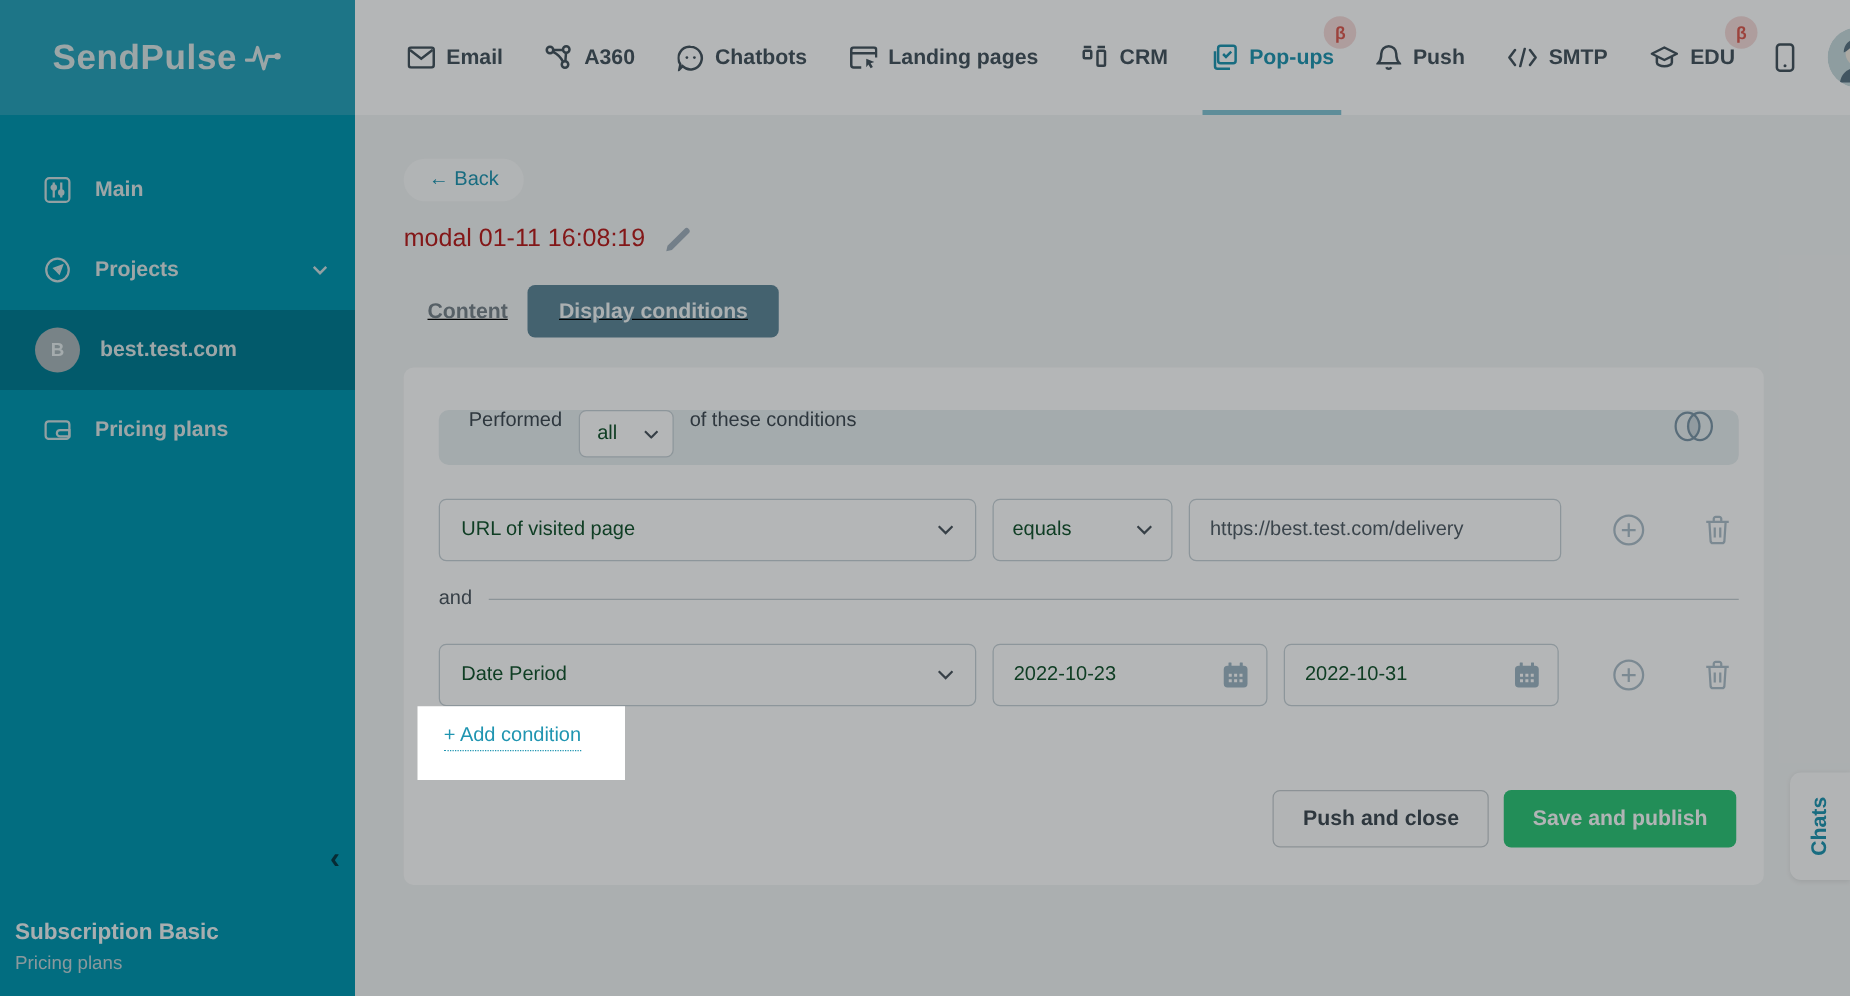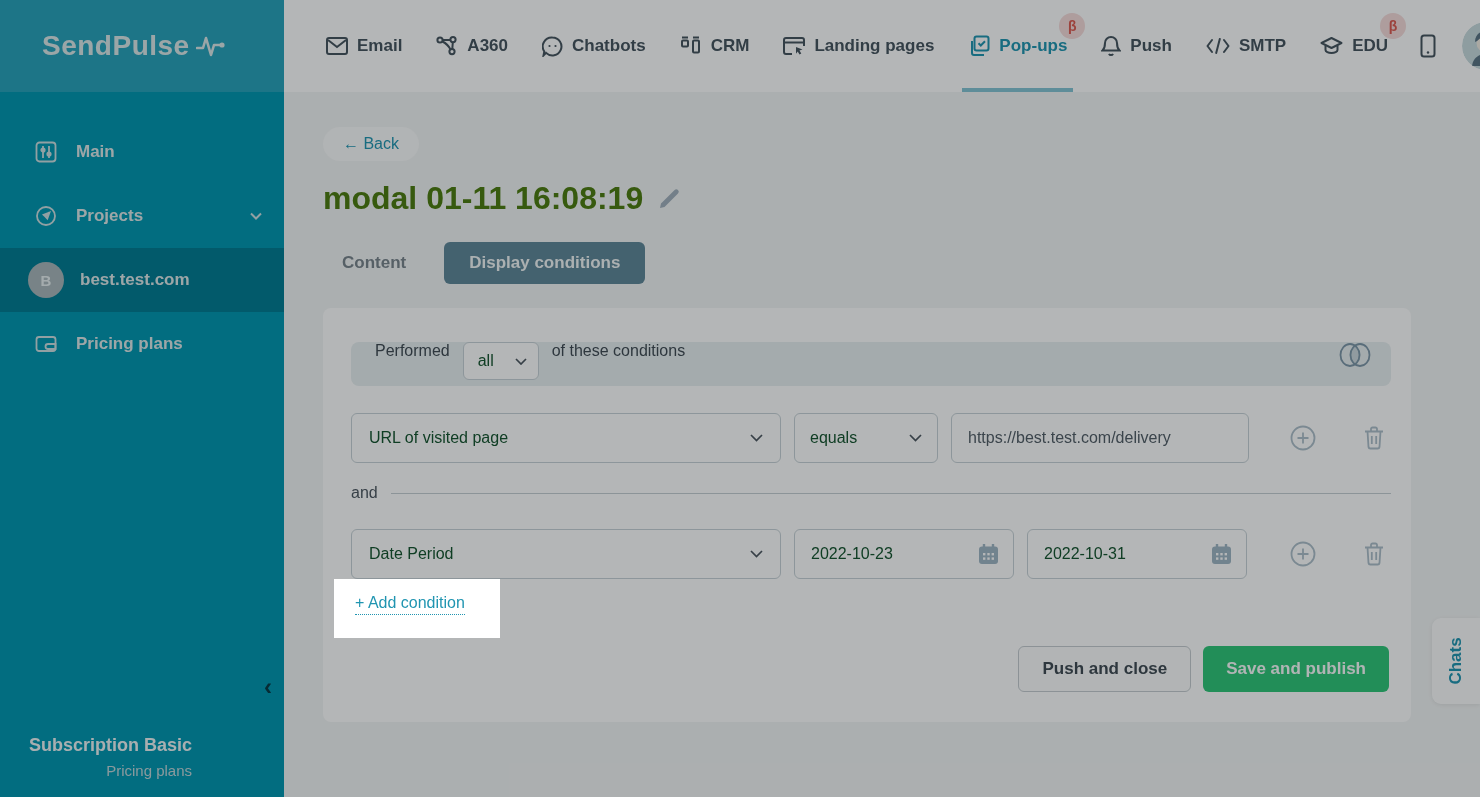--- a/index.html
+++ b/index.html
@@ -14,21 +14,21 @@
   .logo-pulse { margin-left:6px; color:#dce8e9; }
   .side-nav { margin-top:28px; }
   .side-item { height:64px; display:flex; align-items:center; padding:0 22px 0 34px; cursor:pointer; color:#dfe8e9; }
   .side-item.active { background:rgba(0,32,44,.22); }
   .side-ico { width:24px; height:24px; margin-right:18px; display:flex; align-items:center; justify-content:center; color:#cfe0e2; }
   .side-label { font-size:17px; font-weight:bold; color:#dfe8e9; }
   .side-caret { margin-left:auto; color:#cfe0e2; }
   .b-badge { width:36px; height:36px; border-radius:50%; background:#a9b7ba; color:#e9f0f1; font-weight:bold; font-size:15px;
              display:flex; align-items:center; justify-content:center; margin-right:16px; margin-left:-6px; }
   .collapse-btn { position:absolute; right:12px; bottom:98px; font-size:24px; font-weight:bold; color:#083844; cursor:pointer; line-height:1; }
-  .subscription { position:absolute; left:29px; bottom:18px;text-align:right; }
+  .subscription { position:absolute; left:12px; bottom:18px; }
   .sub-title { color:#eef4f5; font-size:18px; font-weight:bold; margin-bottom:6px; }
   .sub-sub { color:#c3d6da; font-size:15px; }
 
   
   .main { flex:1; display:flex; flex-direction:column; min-width:0; }
   .topbar { height:92px; background:#ffffff; display:flex; align-items:stretch; padding:0 26px 0 40px; }
   .nav-item { position:relative; display:flex; align-items:center; gap:9px; padding:0 2px; margin-right:30px;
               color:#46545e; font-size:17px; font-weight:bold; cursor:pointer; white-space:nowrap; }
   .nav-item .nv-ico { display:flex; align-items:center; color:#46545e; }
   .nav-item.active { color:#2095b1; }
@@ -38,23 +38,23 @@
                 background:#f6dbda; color:#dd5a50; font-size:14px; display:flex; align-items:center; justify-content:center; }
   .topbar-right { margin-left:auto; display:flex; align-items:center; gap:26px; }
   .phone-ico { color:#46545e; cursor:pointer; display:flex; }
   .avatar-wrap { display:flex; align-items:center; gap:6px; cursor:pointer; }
   .avatar { width:48px; height:48px; border-radius:50%; overflow:hidden; }
 
   .content { flex:1; background:#f3f5f5; padding:35px 0 0 39px; position:relative; }
   .back-btn { display:inline-flex; align-items:center; background:#fbfcfc; border-radius:18px; padding:8px 20px;
               color:#2095b1; font-size:16px; cursor:pointer; }
   .title-row { margin-top:19px; display:flex; align-items:center; gap:16px; }
-  .page-title { font-size:32px; font-weight:bold; color:#4d7c0f; }
+  .page-title { font-size:20px; font-weight:normal; color:#b91c1c; }
   .pencil { color:#a3b1bd; cursor:pointer; display:flex; }
-  .tabs { margin-top:25px; display:flex; align-items:flex-start; gap:38px; padding-left:19px; }
+  .tabs { margin-top:25px; display:flex; align-items:flex-start; gap:16px; padding-left:19px;text-decoration:underline; }
   .tab { font-size:17px; font-weight:bold; color:#79848c; cursor:pointer; padding:11px 0; }
   .tab.active { background:#5f8799; color:#f2f6f6; border-radius:6px; padding:11px 25px; }
 
   .card { margin-top:24px; width:1088px; background:#ffffff; border-radius:8px; padding:34px 20px 30px 28px; position:relative; }
   .match-row { height:44px; background:#e9eff1; border-radius:8px; display:flex; padding:0 16px 0 24px;
                font-size:16px; color:#3f4a52; }
   .fake-select { display:inline-flex; align-items:center; justify-content:space-between; background:#fff;
                  border:1px solid #c8d2d7; border-radius:6px; cursor:pointer; color:#14532d; font-size:16px; }
   .match-select { width:76px; height:38px; padding:0 11px 0 14px; margin:0 13px; }
   .chev { color:#4c565f; display:flex; }
@@ -183,37 +183,37 @@
           <svg width="21" height="21" viewBox="0 0 21 21" fill="none" stroke="currentColor" stroke-width="2">
             <path d="M10.5 1.5a9 9 0 1 1-6.4 15.4L1.5 19.5l.8-4A9 9 0 0 1 10.5 1.5z"></path>
               <circle cx="7.5" cy="10" r="1.1" fill="currentColor" stroke="none"></circle>
               <circle cx="13.5" cy="10" r="1.1" fill="currentColor" stroke="none"></circle>
           </svg>
         </span>
         <span>Chatbots</span>
       </div>
       <div class="nav-item">
         <span class="nv-ico">
+          <svg width="22" height="19" viewBox="0 0 22 19" fill="none" stroke="currentColor" stroke-width="2">
+            <path d="M21 9V3a2 2 0 0 0-2-2H3a2 2 0 0 0-2 2v12a2 2 0 0 0 2 2h6"></path>
+              <path d="M1 5.5h20"></path>
+              <path d="M13 10l6.5 2.5-3 1 1.8 3-1.8 1-1.8-3-1.7 2.2z" fill="currentColor" stroke="none"></path>
+          </svg>
+        </span>
+        <span>Landing pages</span>
+      </div>
+      <div class="nav-item">
+        <span class="nv-ico">
           <svg width="22" height="20" viewBox="0 0 22 20" fill="none" stroke="currentColor" stroke-width="2">
             <path d="M2 1.5h6M13 1.5h6"></path>
               <rect x="2" y="4.5" width="6" height="6" rx="1"></rect>
               <rect x="13" y="4.5" width="6" height="12" rx="1"></rect>
           </svg>
         </span>
         <span>CRM</span>
-      </div>
-      <div class="nav-item">
-        <span class="nv-ico">
-          <svg width="22" height="19" viewBox="0 0 22 19" fill="none" stroke="currentColor" stroke-width="2">
-            <path d="M21 9V3a2 2 0 0 0-2-2H3a2 2 0 0 0-2 2v12a2 2 0 0 0 2 2h6"></path>
-              <path d="M1 5.5h20"></path>
-              <path d="M13 10l6.5 2.5-3 1 1.8 3-1.8 1-1.8-3-1.7 2.2z" fill="currentColor" stroke="none"></path>
-          </svg>
-        </span>
-        <span>Landing pages</span>
       </div>
       <div class="nav-item active">
         <span class="nv-ico">
           <svg width="22" height="22" viewBox="0 0 22 22" fill="none" stroke="currentColor" stroke-width="2">
             <path d="M4 6v12a2 2 0 0 0 2 2h10"></path>
               <rect x="6.5" y="1.5" width="14" height="14" rx="2"></rect>
               <path d="M10.5 8.2l2.3 2.3 4.2-4.2"></path>
           </svg>
         </span>
         <span>Pop-ups</span>

